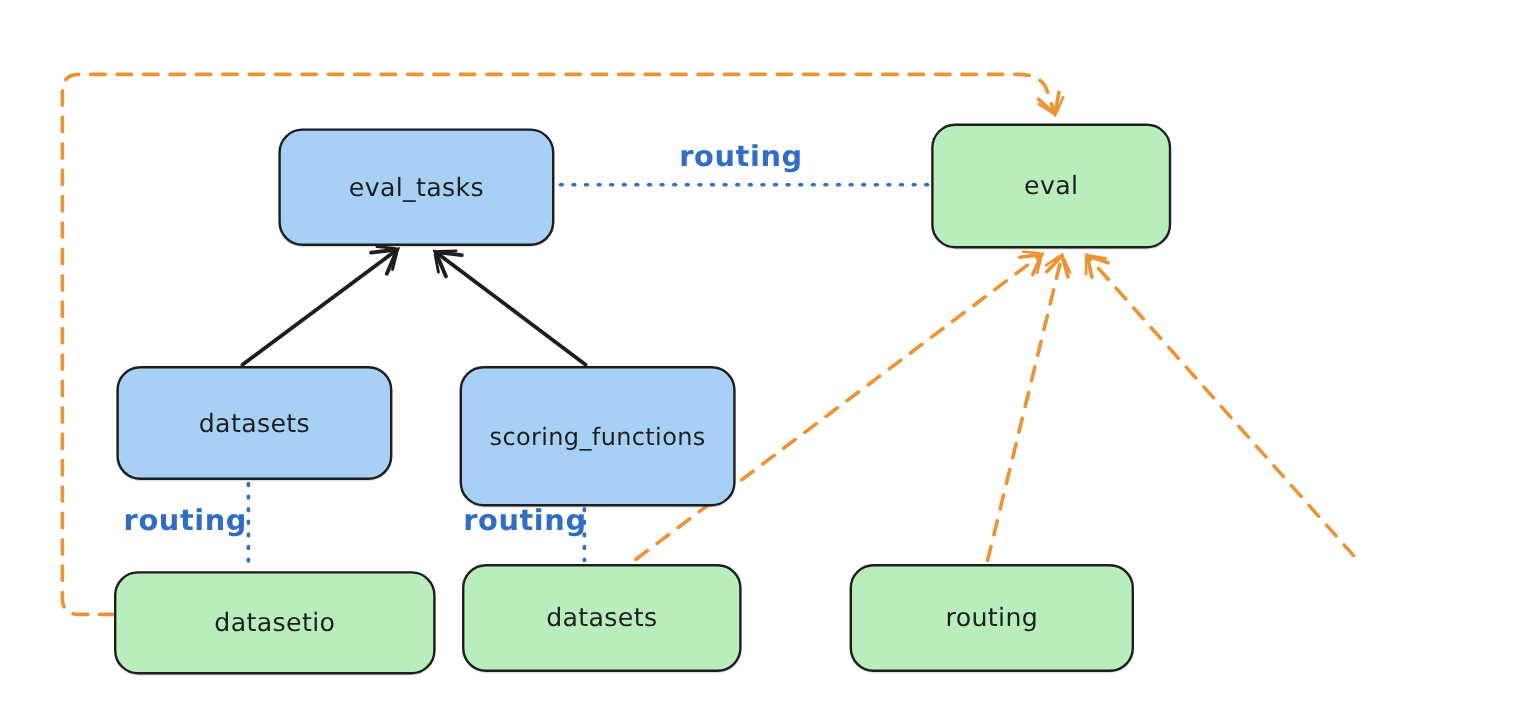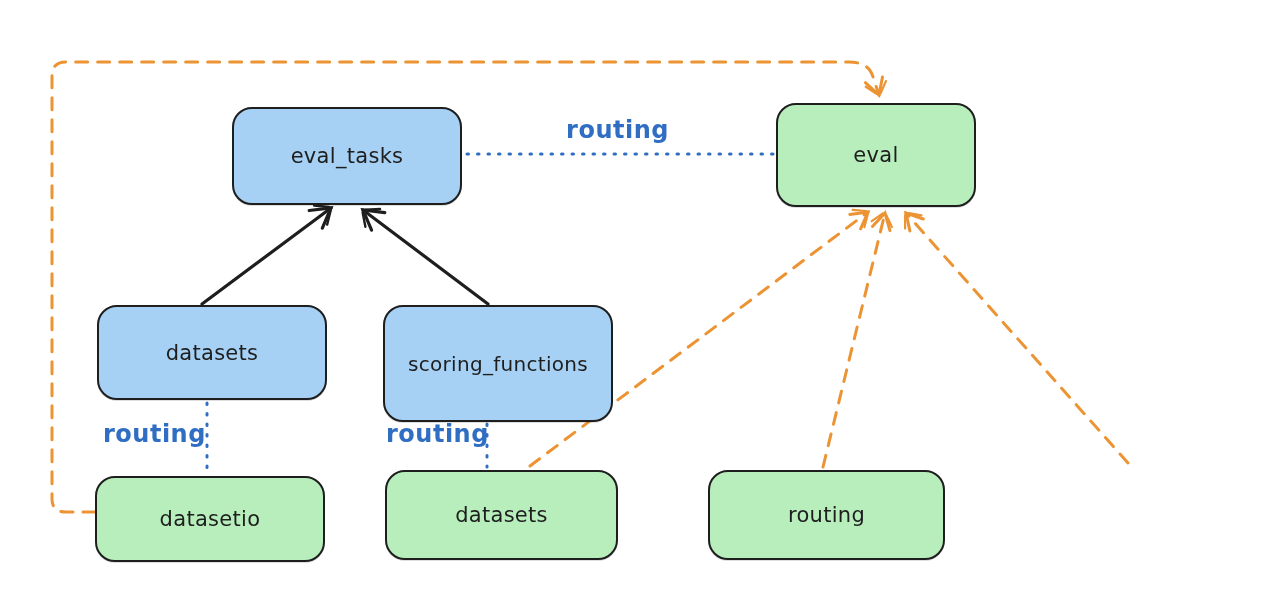--- a/index.html
+++ b/index.html
@@ -86,21 +86,21 @@
   </div>
 
   <div class="node blue" style="left:97px;top:305px;width:230px;height:95px">
     <span>datasets</span>
   </div>
 
   <div class="node blue" style="left:383px;top:305px;width:230px;height:117px;font-size:20px">
     <span>scoring_functions</span>
   </div>
 
-  <div class="node green" style="left:95px;top:476px;width:230px;height:86px">
+  <div class="node green" style="left:95px;top:476px;width:268px;height:86px">
     <span>datasetio</span>
   </div>
 
   <div class="node green" style="left:385px;top:470px;width:233px;height:90px">
     <span>datasets</span>
   </div>
 
   <div class="node green" style="left:708px;top:470px;width:237px;height:90px">
     <span>routing</span>
   </div>

